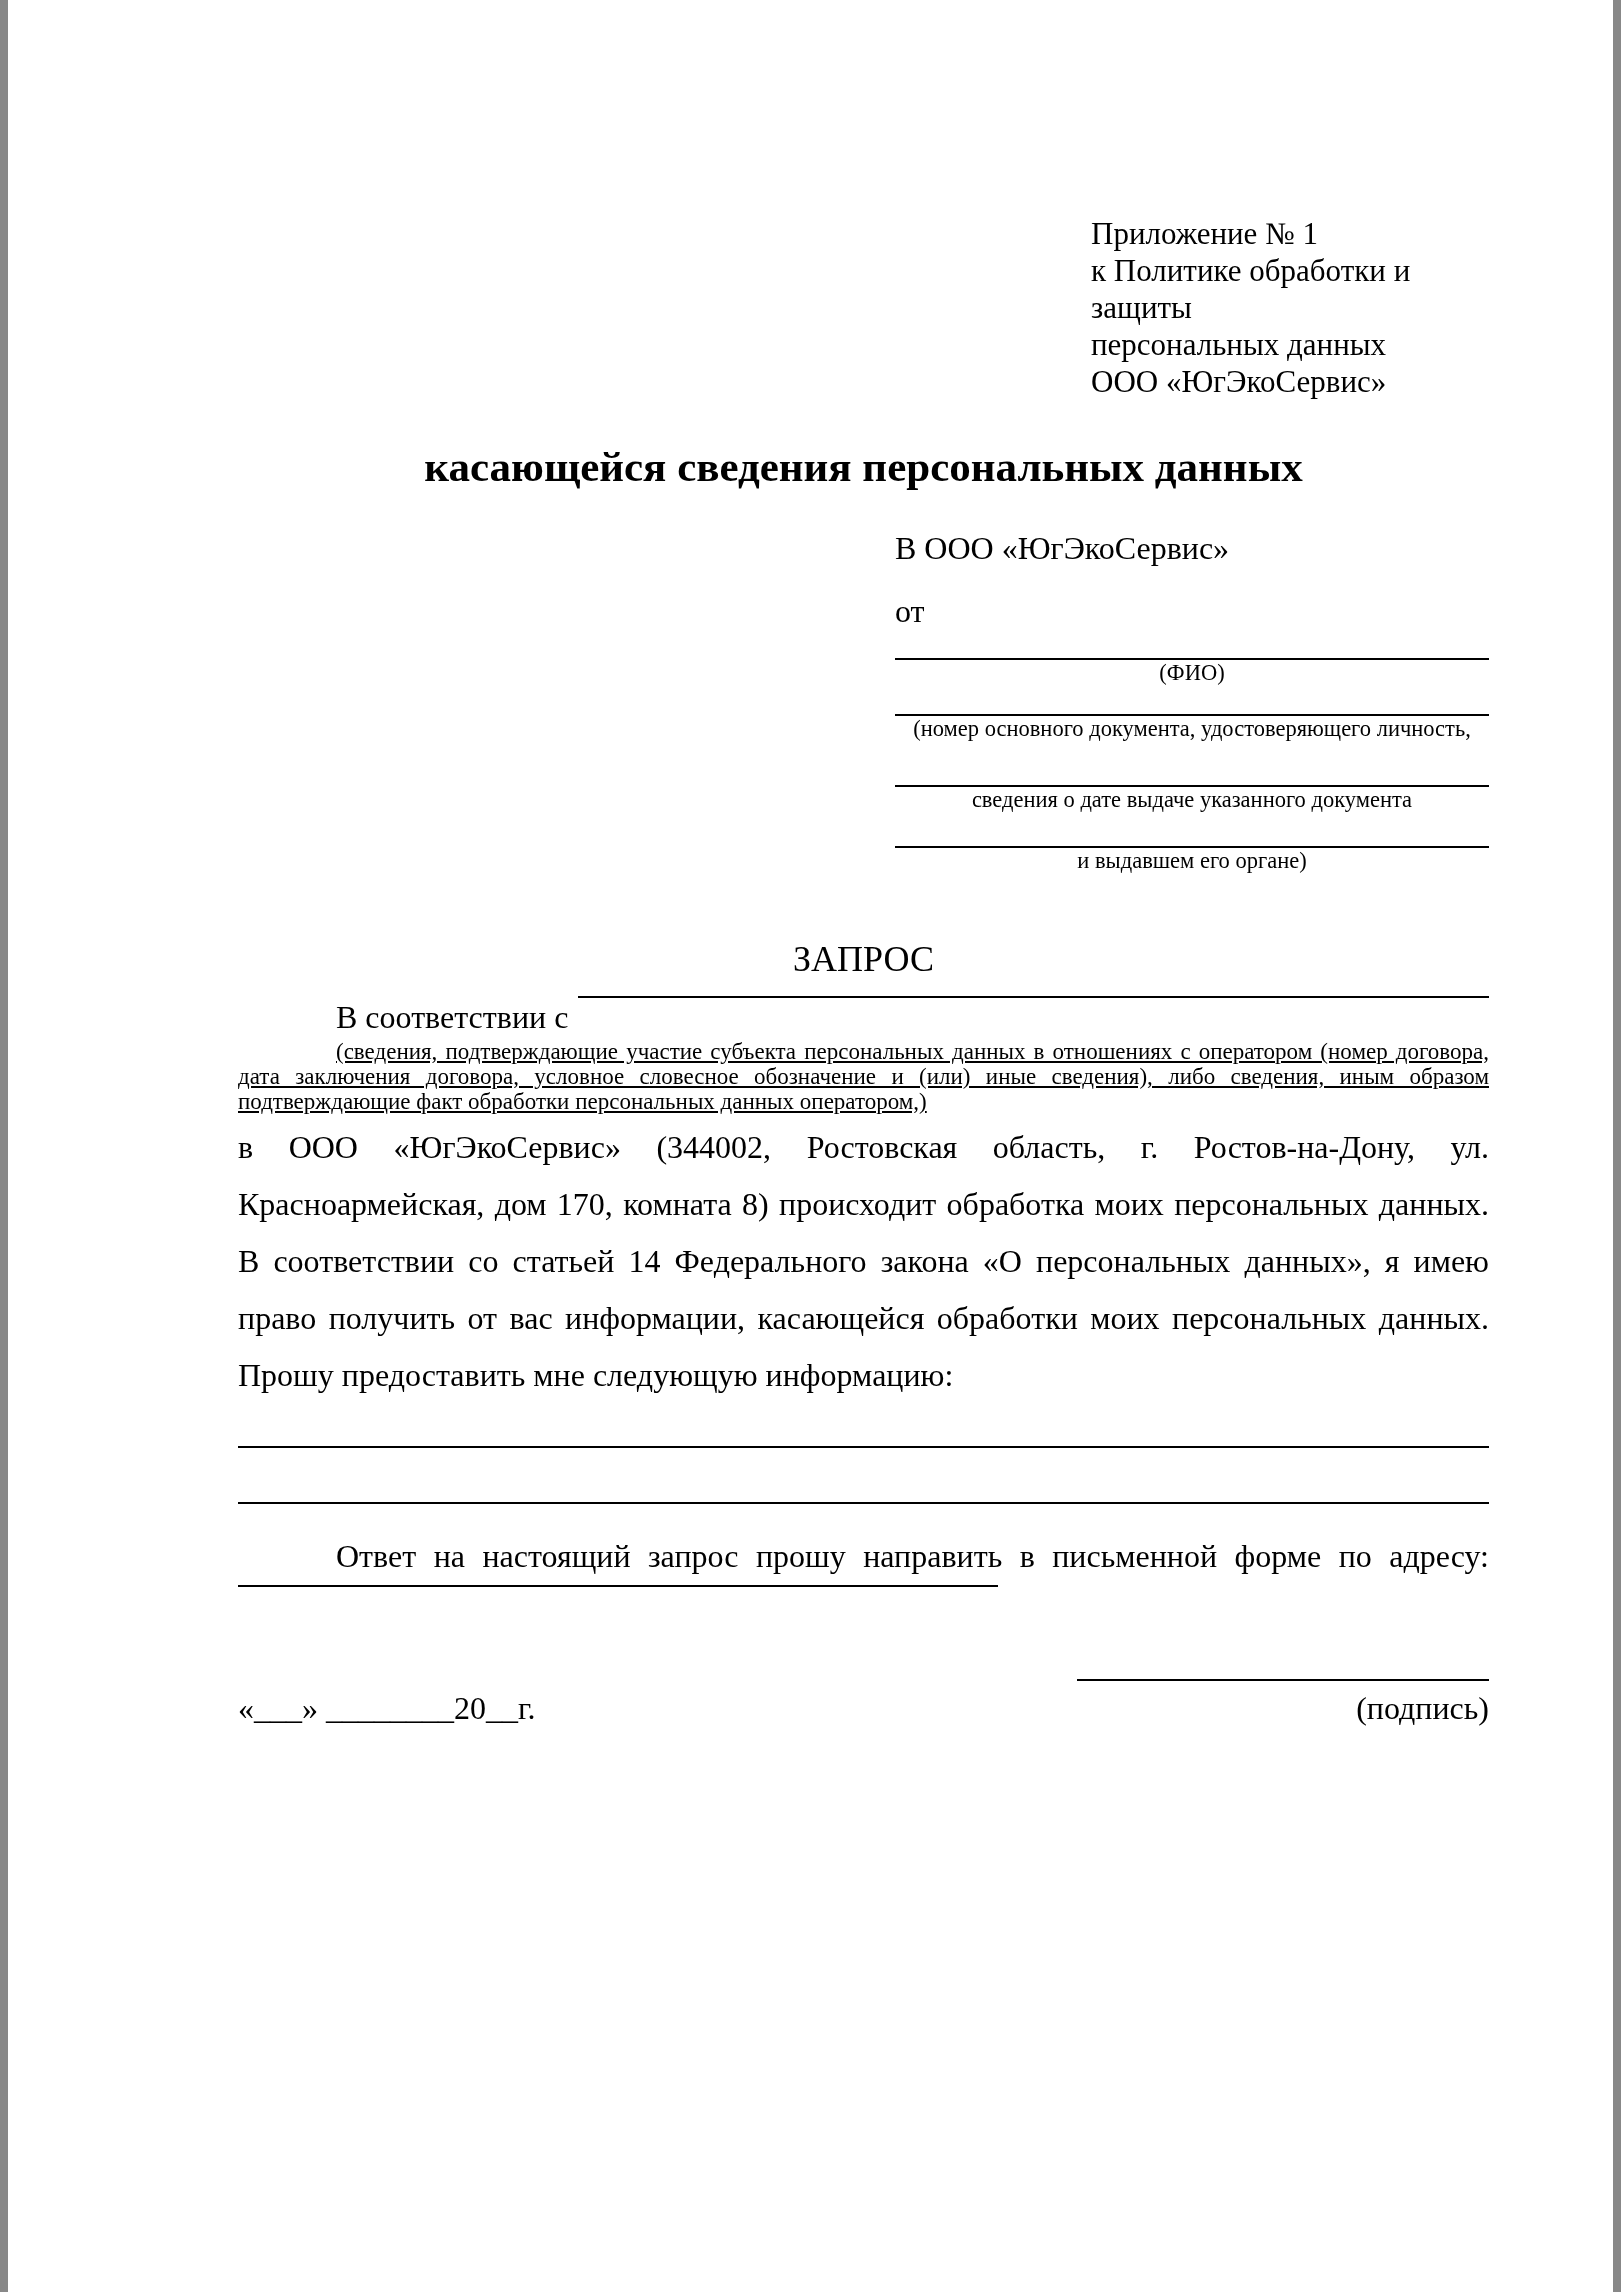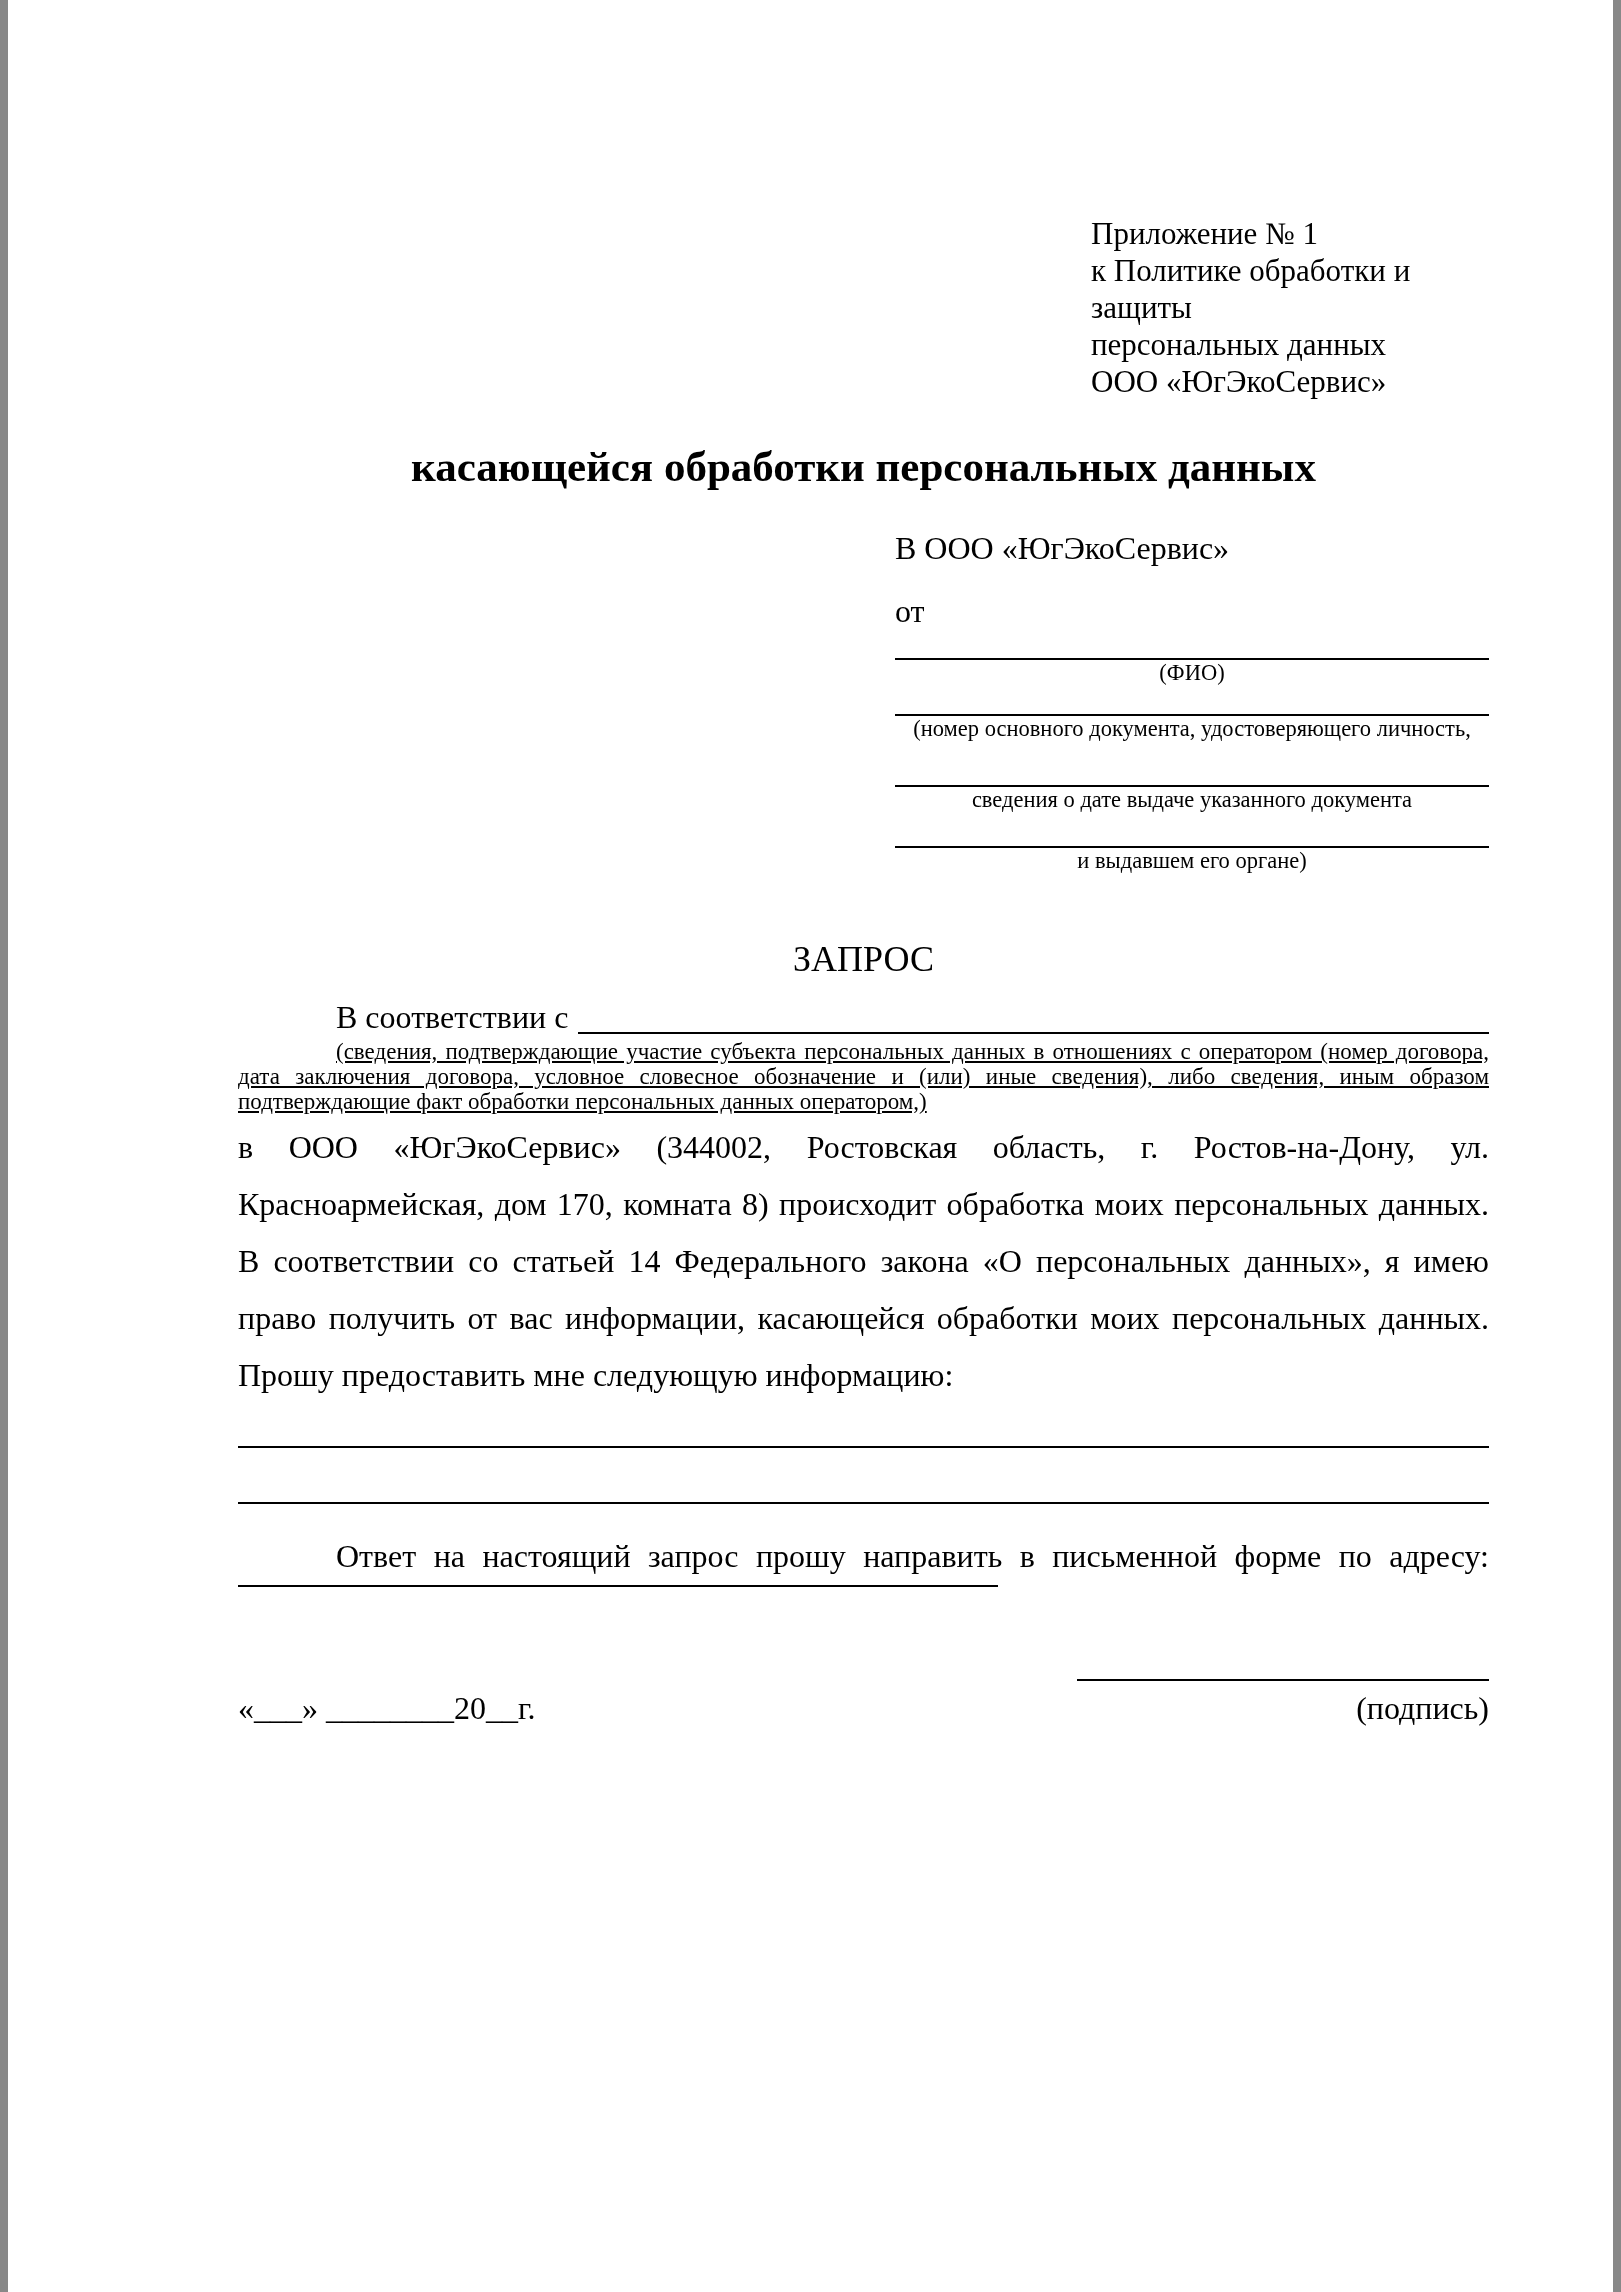--- a/index.html
+++ b/index.html
@@ -63,21 +63,21 @@
   .request-heading {
     margin-top: 63px;
     text-align: center;
     font-size: 36px;
     line-height: 45px;
   }
 
   .accordance {
     margin-top: 13.7px;
     display: flex;
-    align-items: flex-end;
+    align-items: flex-start;
     font-size: 32px;
     line-height: 43px;
   }
   .accordance .lead {
     padding-left: 98px;
     white-space: nowrap;
   }
   .fill-line {
     flex: 1;
     border-bottom: 2.9px solid #000;
@@ -153,21 +153,21 @@
   <div class="content">
 
     <div class="annex">
       <div>Приложение № 1</div>
       <div>к Политике обработки и защиты</div>
       <div>персональных данных</div>
       <div>ООО «ЮгЭкоСервис»</div>
     </div>
 
     <div class="doc-title">
-      <div>касающейся обработки персональных данных</div>
+      <div>касающейся сведения персональных данных</div>
     </div>
 
     <div class="addressee">
       <div>В ООО «ЮгЭкоСервис»</div>
       <div class="from-label">от</div>
 
       <div class="write-line wl-1"></div>
       <div class="line-caption">(ФИО)</div>
 
       <div class="write-line wl-2"></div>

